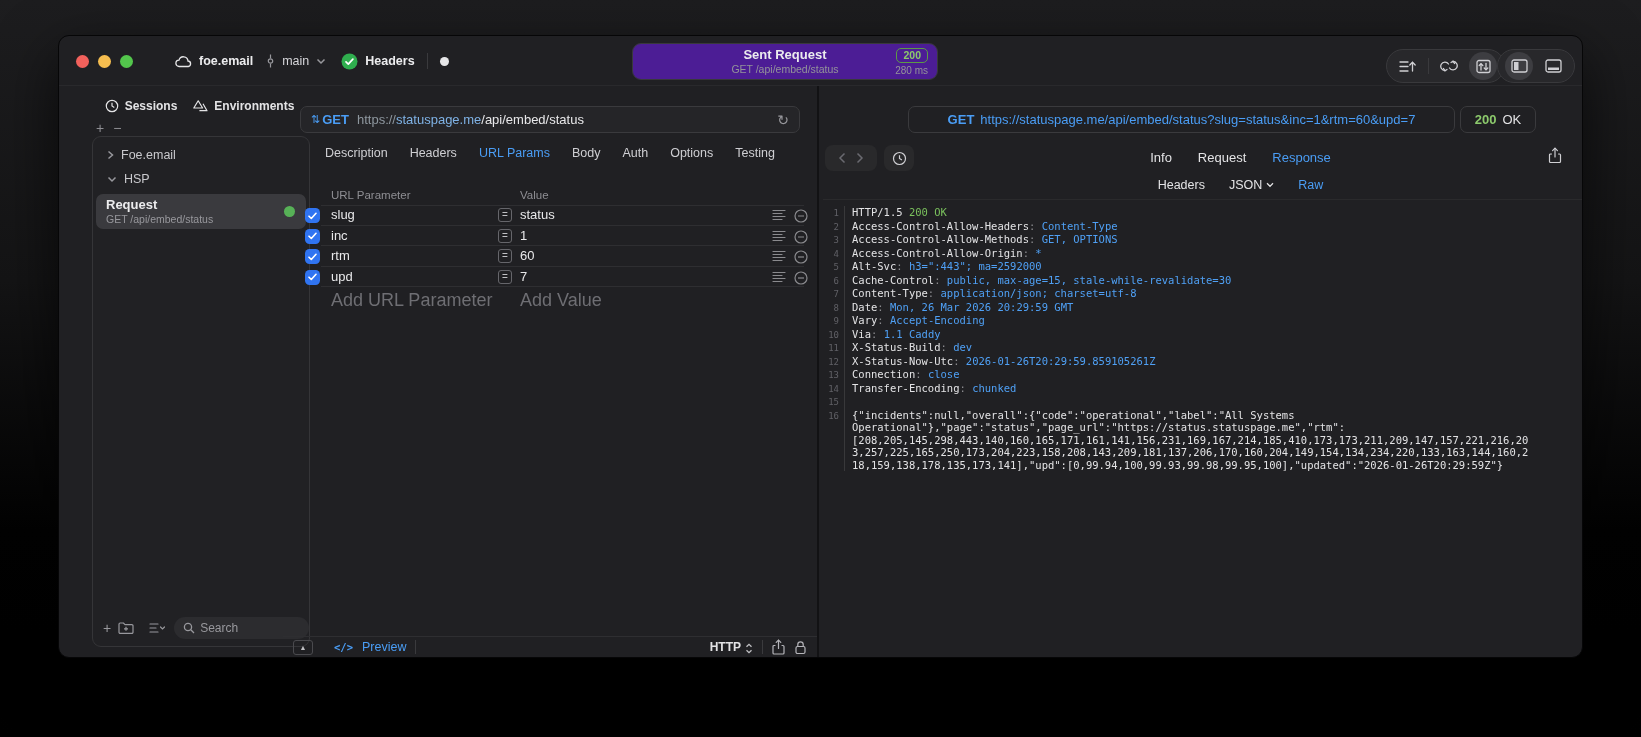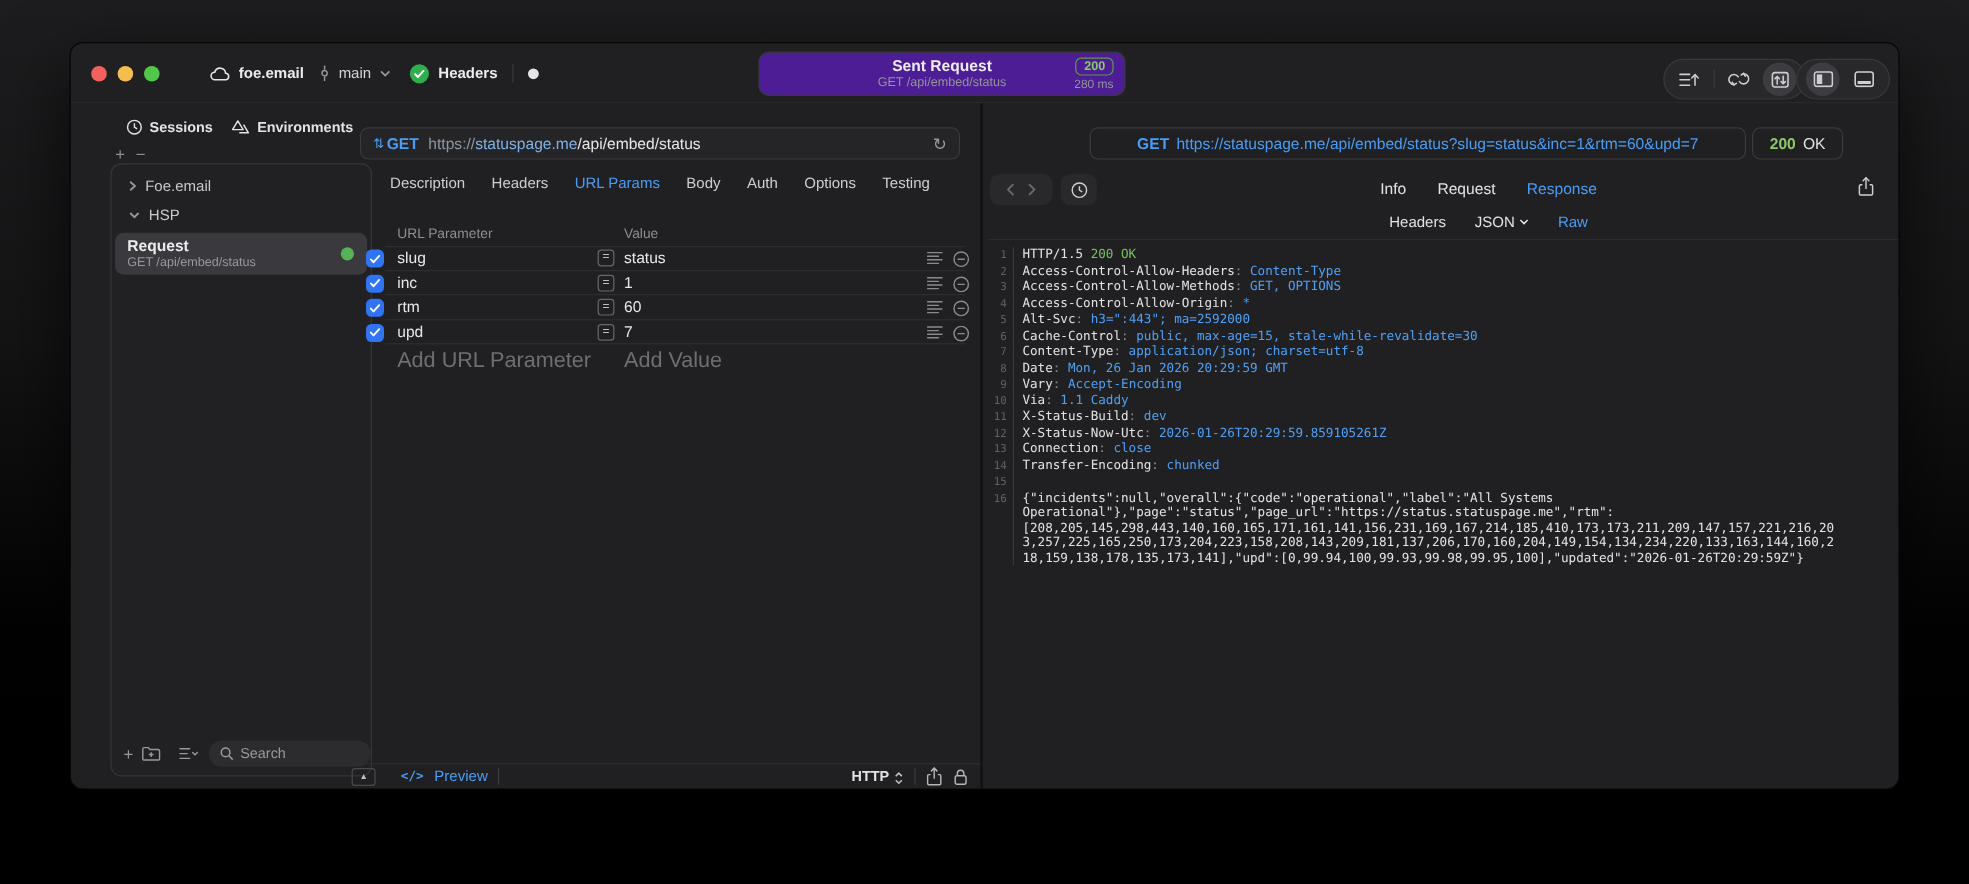--- a/index.html
+++ b/index.html
@@ -546,21 +546,21 @@
         <div class="rline">
           <span class="lnum">6</span>
           <div class="ltext"><span class="tok-w">Cache-Control</span><span class="tok-d">: </span><span class="tok-b">public, max-age=15, stale-while-revalidate=30</span></div>
         </div>
         <div class="rline">
           <span class="lnum">7</span>
           <div class="ltext"><span class="tok-w">Content-Type</span><span class="tok-d">: </span><span class="tok-b">application/json; charset=utf-8</span></div>
         </div>
         <div class="rline">
           <span class="lnum">8</span>
-          <div class="ltext"><span class="tok-w">Date</span><span class="tok-d">: </span><span class="tok-b">Mon, 26 Jan 2026 20:29:59 GMT</span></div>
+          <div class="ltext"><span class="tok-w">Date</span><span class="tok-d">: </span><span class="tok-b">Mon, 26 Mar 2026 20:29:59 GMT</span></div>
         </div>
         <div class="rline">
           <span class="lnum">9</span>
           <div class="ltext"><span class="tok-w">Vary</span><span class="tok-d">: </span><span class="tok-b">Accept-Encoding</span></div>
         </div>
         <div class="rline">
           <span class="lnum">10</span>
           <div class="ltext"><span class="tok-w">Via</span><span class="tok-d">: </span><span class="tok-b">1.1 Caddy</span></div>
         </div>
         <div class="rline">

